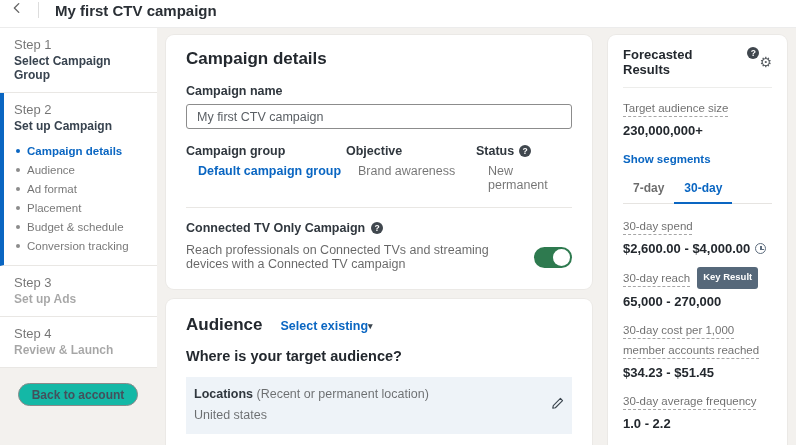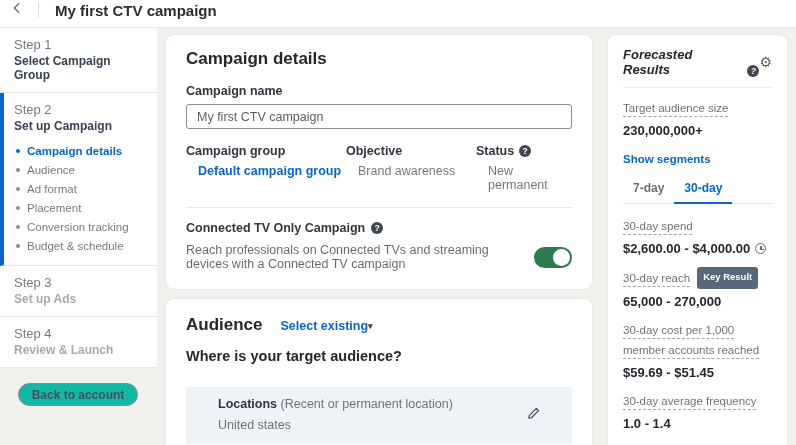--- a/index.html
+++ b/index.html
@@ -50,35 +50,35 @@
   .hr { border:none; border-top:1px solid #e9e7e4; margin:15px 0 13px; }
   .ctv-label { display:flex; align-items:center; gap:6px; }
   .ctv-row { display:flex; justify-content:space-between; align-items:center; margin-top:8px; }
   .ctv-desc { font-size:12.5px; color:rgba(0,0,0,.6); max-width:370px; }
   .toggle { width:38px; height:21px; border-radius:11px; background:#2e7a4f; position:relative; cursor:pointer; flex:0 0 auto; }
   .toggle .knob { position:absolute; top:2px; right:2px; width:17px; height:17px; border-radius:50%; background:#fff; }
   
   .aud-header { display:flex; align-items:baseline; gap:18px; }
   .select-existing { font-size:12.5px; font-weight:bold; color:#0a66c2; cursor:pointer; display:flex; align-items:center; }
   .aud-question { font-size:14.5px; font-weight:bold; color:#23282e; margin-top:13px; }
-  .loc-box { background:#eef3f8; border-radius:0; margin-top:23px; padding:10px 32px 12px; display:flex; justify-content:space-between; }
+  .loc-box { background:#eef3f8; border-radius:0; margin-top:13px; padding:10px 8px 12px; display:flex; justify-content:space-between; }
   .loc-line1 { font-size:12.5px; color:rgba(0,0,0,.55); }
   .loc-line1 b { color:#30373e; }
   .loc-value { font-size:12.5px; color:rgba(0,0,0,.55); margin-top:7px; }
   .pencil { align-self:center; cursor:pointer; }
   .exclude-row { display:flex; align-items:center; gap:9px; margin-top:14px; }
   .pill-btn { border:1.5px solid #707880; background:#fff; border-radius:14px; padding:3px 13px;
     font-family:inherit; font-size:12px; font-weight:bold; color:#3c464f; cursor:pointer; }
   .exclude-txt { font-size:12.5px; color:rgba(0,0,0,.55); }
   .caret { font-size:9px; color:#3c464f; }
   
   .right-col { position:absolute; left:608px; top:35px; width:179px; }
   .card-forecast { padding:12px 15px 12px; }
   .fc-header { display:flex; align-items:center; justify-content:space-between; }
-  .fc-title-wrap { display:flex; align-items:flex-end; gap:12px;font-style:italic; }
+  .fc-title-wrap { display:flex; align-items:flex-start; gap:12px; }
   .fc-title { font-size:13px; font-weight:bold; color:#23282e; }
   .gear { font-size:14px; color:#5a5f64; cursor:pointer; line-height:1; }
   .fc-hr { border:none; border-top:1px solid #ededeb; margin:10px 0 10px; }
   .dashed { text-decoration:underline; text-decoration-style:dashed; text-decoration-color:rgba(0,0,0,.35);
     text-decoration-thickness:1px; text-underline-offset:4px; }
   .fc-label { font-size:11.5px; color:rgba(0,0,0,.58); line-height:1.75; }
   .fc-value { font-size:13px; font-weight:bold; color:#23282e; margin:5px 0 11px; display:flex; align-items:center; gap:5px; }
   .fc-link { font-size:11.5px; font-weight:bold; color:#0a66c2; cursor:pointer; margin-bottom:4px; display:inline-block; }
   .fc-tabs { display:flex; border-bottom:1px solid #e6e4e1; margin:8px 0 12px; }
   .fc-tab { font-size:12px; font-weight:bold; color:rgba(0,0,0,.58); padding:4px 10px 7px; cursor:pointer; }
@@ -129,25 +129,25 @@
         <li>
             <span class="bullet"></span>
             <span>Ad format</span>
           </li>
         <li>
             <span class="bullet"></span>
             <span>Placement</span>
           </li>
         <li>
             <span class="bullet"></span>
+            <span>Budget &amp; schedule</span>
+          </li>
+        <li>
+            <span class="bullet"></span>
             <span>Conversion tracking</span>
-          </li>
-        <li>
-            <span class="bullet"></span>
-            <span>Budget &amp; schedule</span>
           </li>
       </ul>
     </div>
     <div class="side-section">
       <div class="step-eyebrow">Step 3</div>
       <div class="step-title muted">Set up Ads</div>
     </div>
     <div class="side-section">
       <div class="step-eyebrow">Step 4</div>
       <div class="step-title muted">Review &amp; Launch</div>
@@ -241,19 +241,19 @@
     <div class="fc-value">
         <span>$2,600.00 - $4,000.00</span>
         <span class="clock-icon"></span>
       </div>
     <div class="fc-label reach-row">
       <span class="dashed">30-day reach</span>
       <span class="key-badge">Key Result</span>
     </div>
     <div class="fc-value">65,000 - 270,000</div>
     <div class="fc-label"><span class="dashed">30-day cost per 1,000 member accounts reached</span></div>
-    <div class="fc-value">$59.69 - $51.45</div>
+    <div class="fc-value">$34.23 - $51.45</div>
     <div class="fc-label"><span class="dashed">30-day average frequency</span></div>
-    <div class="fc-value">1.0 - 1.4</div>
+    <div class="fc-value">1.0 - 2.2</div>
     <div class="fc-disclaimer"><span>Forecasted results are directional estimates and do not guarantee performance. CTV campaigns are a beta product. Accuracy and reliability of forecasts will improve over time.</span> </div>
     
   </div>
 </div>
 
 </body></html>

